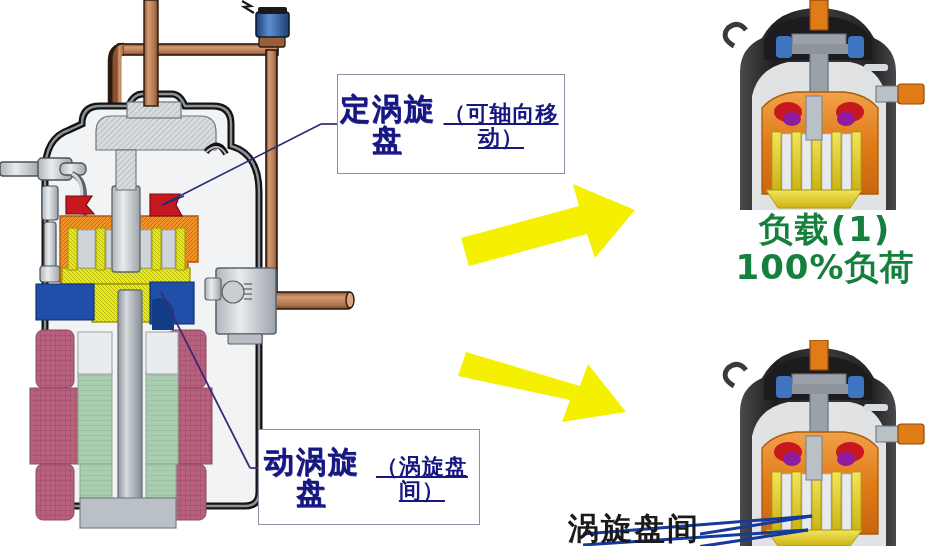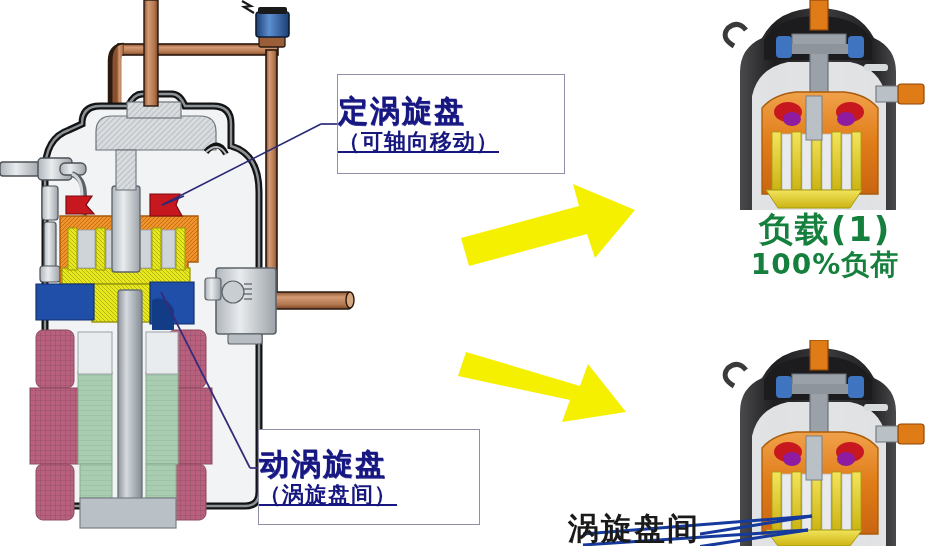--- a/index.html
+++ b/index.html
@@ -3,33 +3,33 @@
 <meta charset="utf-8">
 <style>
   html,body{margin:0;padding:0;background:#fff;}
   body{width:939px;height:546px;overflow:hidden;
        font-family:"DejaVu Sans","Liberation Sans",sans-serif;}
   #stage{position:relative;width:939px;height:546px;background:#ffffff;}
 
   
   .callout{position:absolute;border:1.5px solid #8f8fa8;background:#fff;
            text-align:center;color:#171780;line-height:1.05;
-           box-sizing:border-box;display:flex;flex-direction:column;
-           align-items:flex-start;justify-content:center;}
+           box-sizing:border-box;display:flex;flex-direction:row;
+           align-items:center;justify-content:center;}
   .callout .l1{font-size:30px;font-weight:bold;letter-spacing:2px;
                text-shadow:0.5px 0.5px 0 #3a3aa0;}
   .callout .l2{font-size:22px;font-weight:bold;letter-spacing:1px;margin-top:3px;text-decoration:underline;}
 
   #callout-fixed{left:337px;top:74px;width:228px;height:100px;}
   #callout-orbit{left:258px;top:429px;width:222px;height:96px;}
 
   
   .plaintext{position:absolute;text-align:center;color:#15803d;line-height:1.05;}
   .plaintext .t1{font-size:34px;font-weight:bold;letter-spacing:2px;}
-  .plaintext .t2{font-size:28px;font-weight:bold;letter-spacing:1px;margin-top:2px;}
+  .plaintext .t2{font-size:34px;font-weight:bold;letter-spacing:1px;margin-top:2px;}
   #load-label{left:716px;top:212px;width:218px;}
   #gap-label{left:470px;top:512px;width:230px;font-size:31px;font-weight:bold;
              color:#1a1a1a;letter-spacing:2px;text-align:right;}
 
   
   .arrow{position:absolute;}
 
   
   .art{position:absolute;}
 </style>

